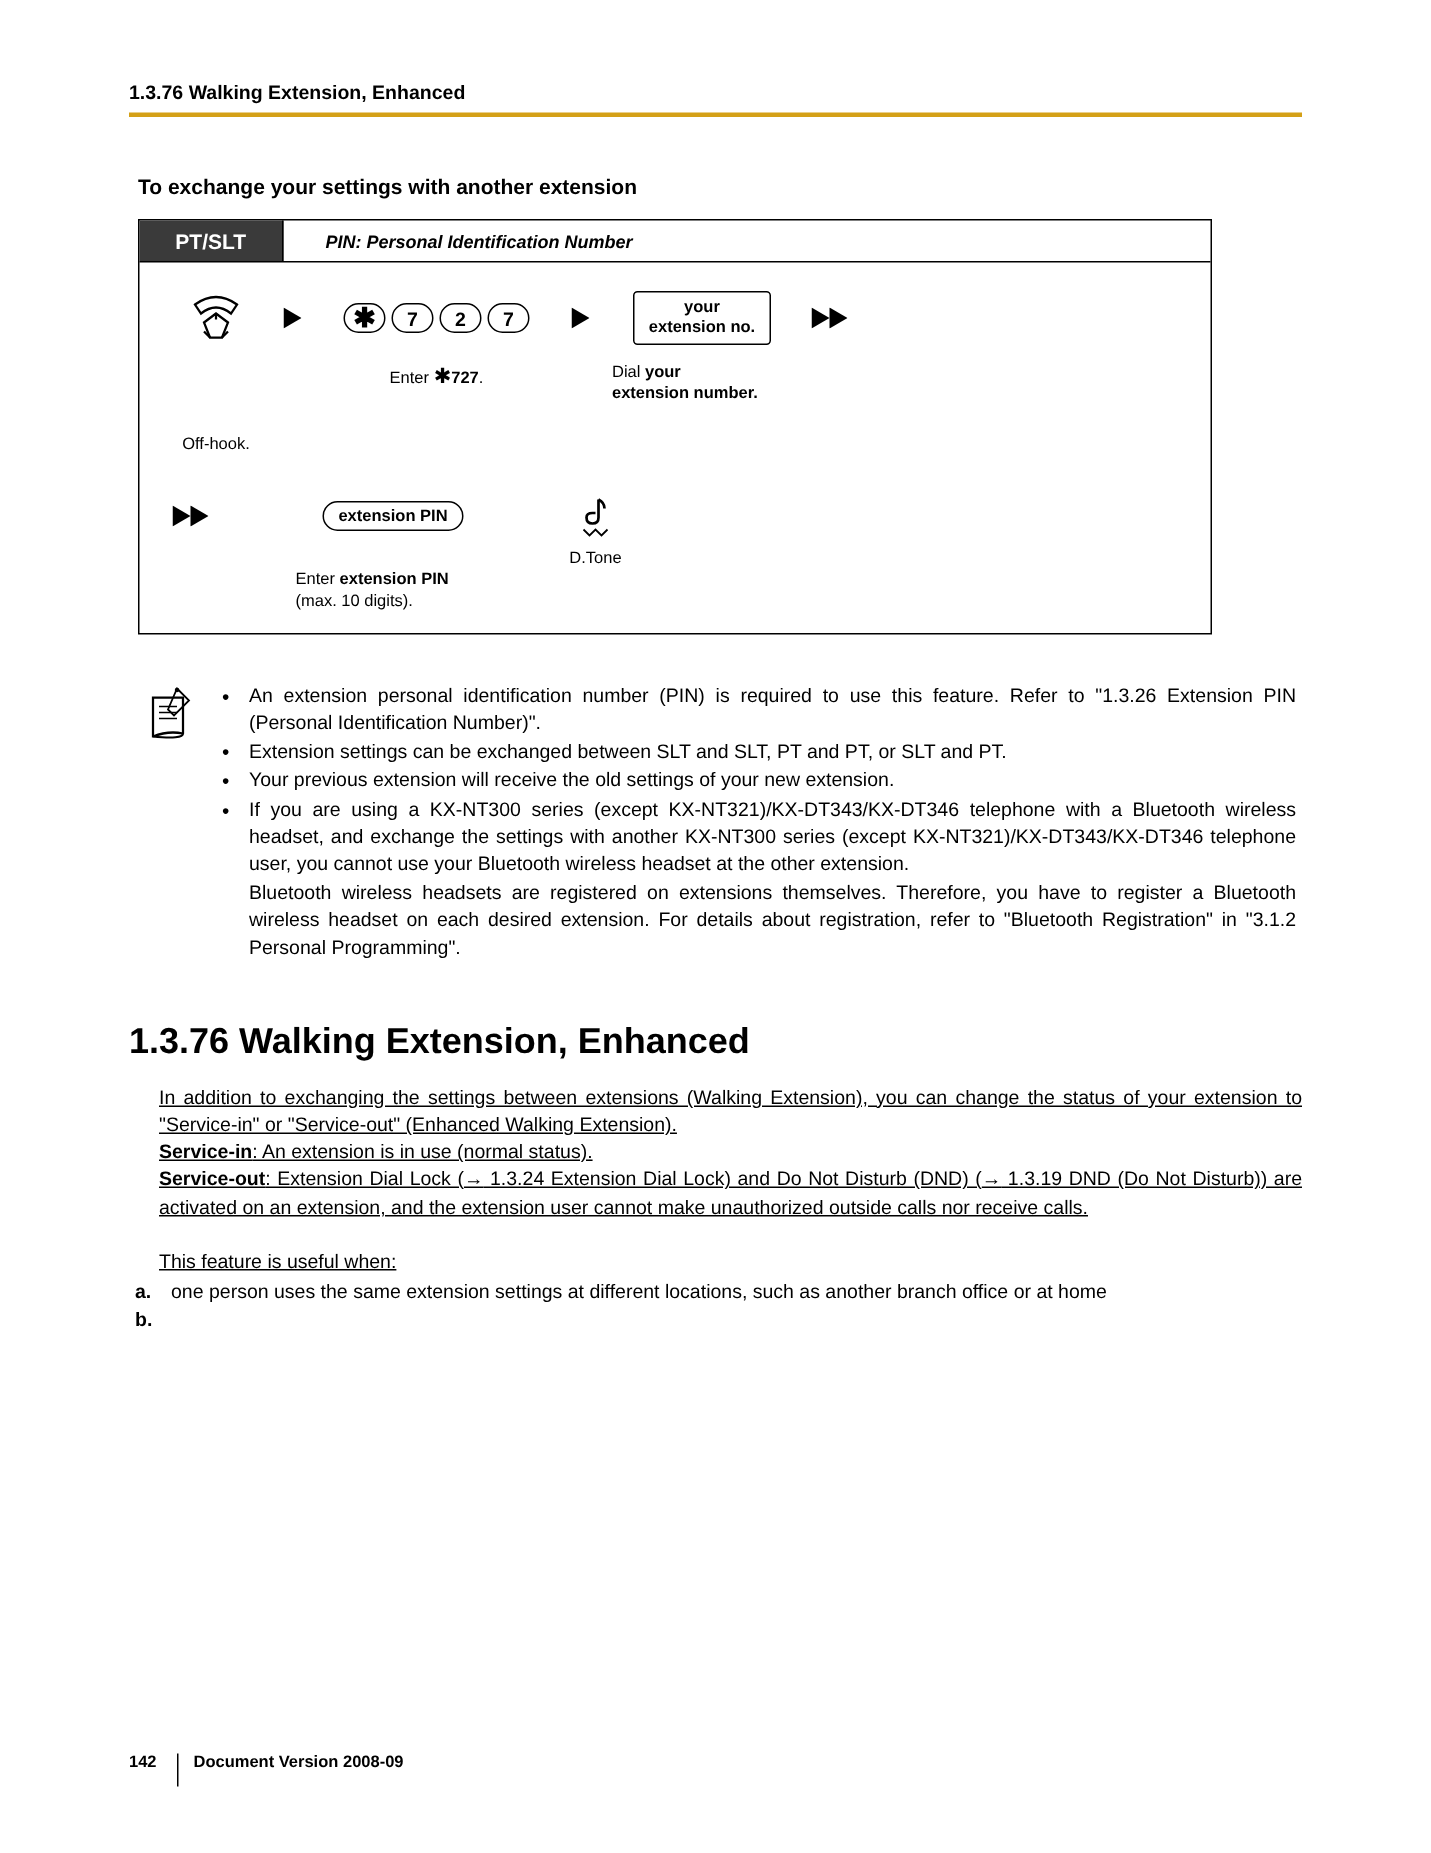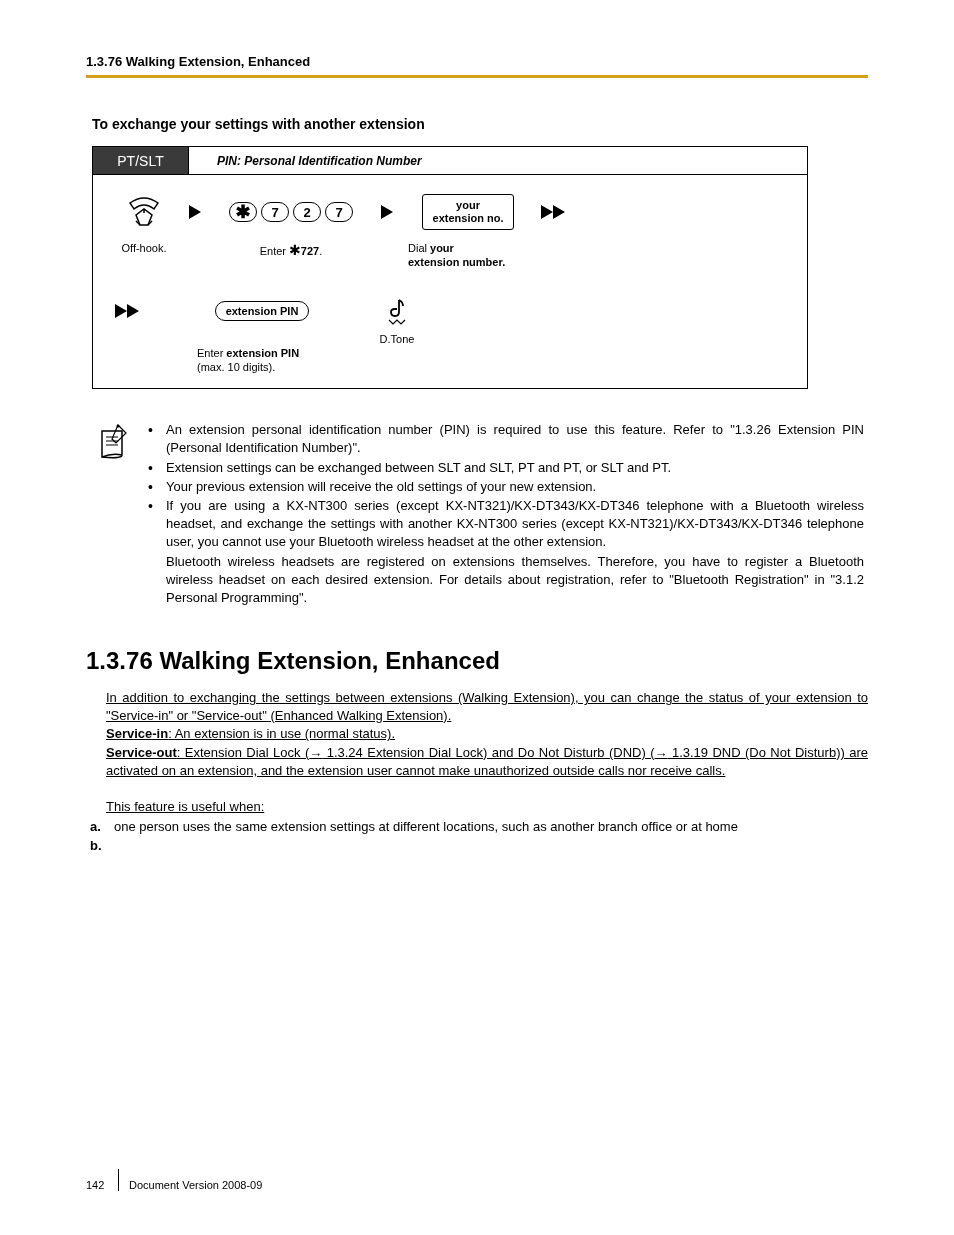--- a/index.html
+++ b/index.html
@@ -36,21 +36,21 @@
   }
   .proc-header {
     display: flex;
     align-items: center;
     border-bottom: 1px solid #000;
     height: 28px;
   }
   .proc-header-dark {
     background: #3a3a3a;
     color: #fff;
-    font-weight: normal;
+    font-weight: bold;
     font-size: 14px;
     width: 96px;
     text-align: center;
     height: 100%;
     line-height: 28px;
     border-right: 1px solid #000;
   }
   .proc-header-note {
     font-style: italic;
     font-weight: bold;
@@ -186,22 +186,23 @@
     font-weight: bold;
     width: 24px;
     flex-shrink: 0;
   }
   .footer {
     position: absolute;
     bottom: 44px;
     left: 86px;
     right: 86px;
     display: flex;
-    align-items: flex-end;
+    align-items: flex-start;
     font-size: 11px;
+    font-weight: bold;
   }
   .footer-page {
     width: 30px;
   }
   .footer-divider {
     width: 1px;
     height: 22px;
     background: #000;
     margin: 0 10px 0 2px;
   }
@@ -224,21 +225,21 @@
 
 <div class="procedure-box">
   <div class="proc-header">
     <div class="proc-header-dark">PT/SLT</div>
     <div class="proc-header-note">PIN: Personal Identification Number</div>
   </div>
   <div class="proc-body">
 
     <div class="row1">
 
-      <div class="step" style="width:70px;">
+      <div class="step" style="width:70px;gap:48px;">
         <div class="step-icon-row">
           <svg width="40" height="34" viewBox="0 0 40 34">
             <path d="M6 8 Q20 -2 34 8 L30 14 Q20 6 10 14 Z" fill="none" stroke="#000" stroke-width="1.5"></path>
             <path d="M12 20 L20 14 L28 20 L24 30 L16 30 Z" fill="none" stroke="#000" stroke-width="1.5"></path>
             <path d="M16 30 L12 26 M24 30 L28 26" stroke="#000" stroke-width="1.5"></path>
             <path d="M20 18 L20 14" stroke="#000" stroke-width="1.5" fill="none"></path>
           </svg>
         </div>
         <div class="step-label">Off-hook.</div>
       </div>

